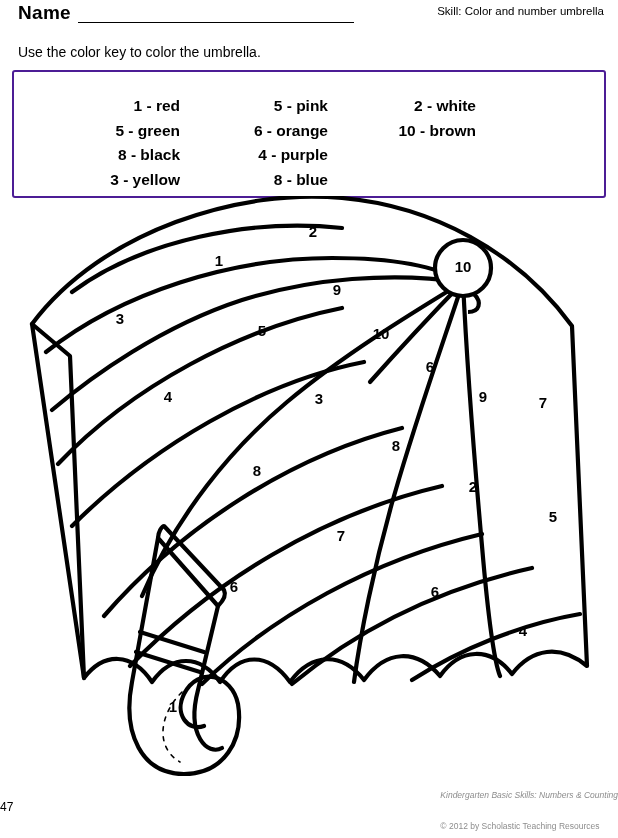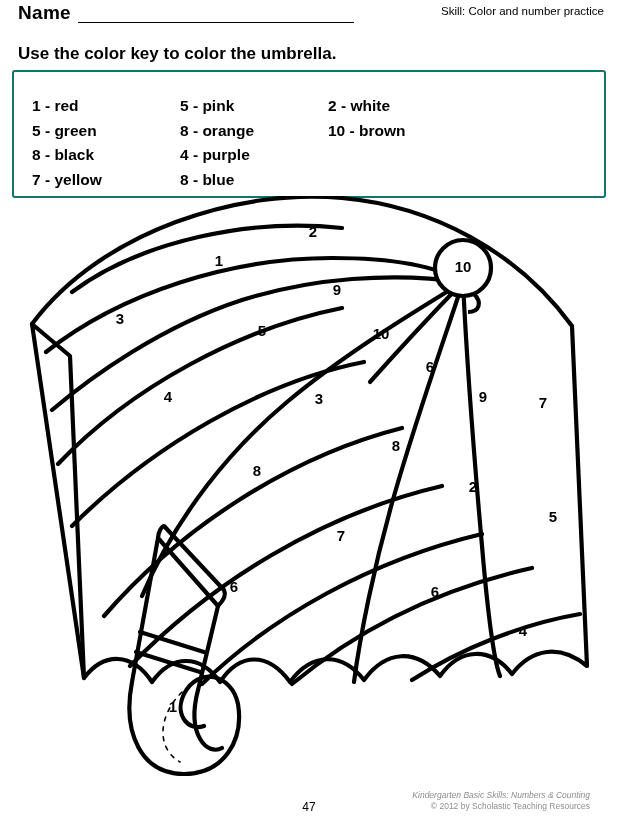--- a/index.html
+++ b/index.html
@@ -52,34 +52,35 @@
     font-size: 11.5px;
     text-align: right;
     white-space: nowrap;
   }
 
   
   .instruction {
     position: absolute;
     left: 18px;
     top: 44px;
-    font-size: 17px;
-    font-weight: bold;
+    font-size: 14px;
+    font-weight: normal;
   }
 
   
   .key-box {
     position: absolute;
     left: 12px;
     top: 70px;
     width: 594px;
     height: 128px;
-    border: 2px solid #0f766e;
+    border: 2px solid #4c1d95;
     border-radius: 3px;
     box-sizing: border-box;
+    text-align: right;
   }
   .key-cols {
     position: absolute;
     left: 18px;
     top: 22px;
     display: flex;
     gap: 0;
   }
   .key-col {
     width: 148px;
@@ -110,61 +111,62 @@
     text-anchor: middle;
     dominant-baseline: middle;
   }
 
   
   .page-num {
     position: absolute;
     left: 0;
     top: 800px;
     width: 618px;
-    text-align: center;
+    text-align: left;
     font-size: 12px;
   }
   .credit {
     position: absolute;
-    right: 28px;
+    right: 0;
     top: 790px;
-    text-align: right;
+    text-align: left;
     font-size: 8.5px;
     color: #8d8d8d;
     font-style: italic;
     line-height: 11px;
   }
   .credit .line2 {
     font-style: normal;
+    margin-top: 20px;
   }
 </style>
 </head>
 <body>
 
 <div class="page">
 
   <div class="header">
     <div class="name-label">Name</div>
     <div class="name-rule"></div>
-    <div class="skill-text">Skill: Color and number practice</div>
+    <div class="skill-text">Skill: Color and number umbrella</div>
   </div>
 
   <div class="instruction">Use the color key to color the umbrella.</div>
 
   <div class="key-box">
     <div class="key-cols">
       <div class="key-col">
         <div class="key-row">1 - red</div>
         <div class="key-row">5 - green</div>
         <div class="key-row">8 - black</div>
-        <div class="key-row">7 - yellow</div>
+        <div class="key-row">3 - yellow</div>
       </div>
       <div class="key-col">
         <div class="key-row">5 - pink</div>
-        <div class="key-row">8 - orange</div>
+        <div class="key-row">6 - orange</div>
         <div class="key-row">4 - purple</div>
         <div class="key-row">8 - blue</div>
       </div>
       <div class="key-col">
         <div class="key-row">2 - white</div>
         <div class="key-row">10 - brown</div>
       </div>
     </div>
   </div>
 

